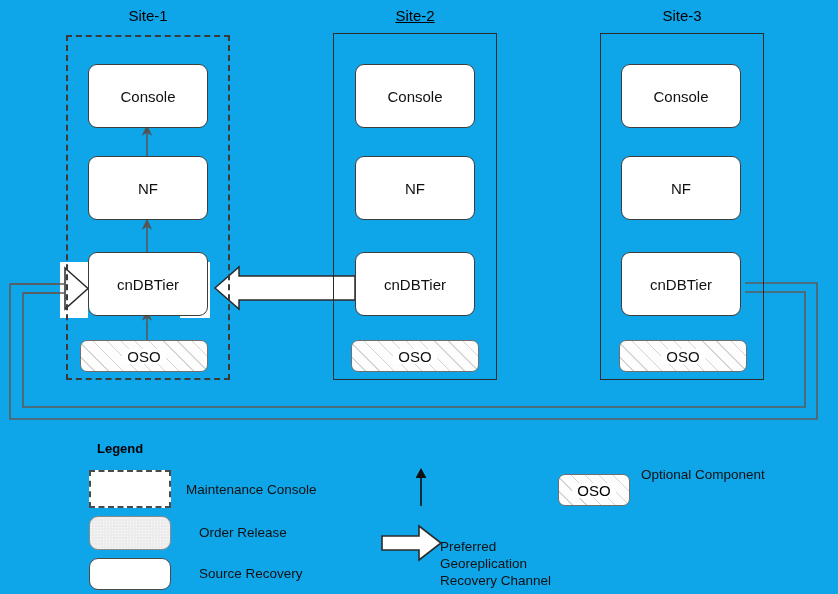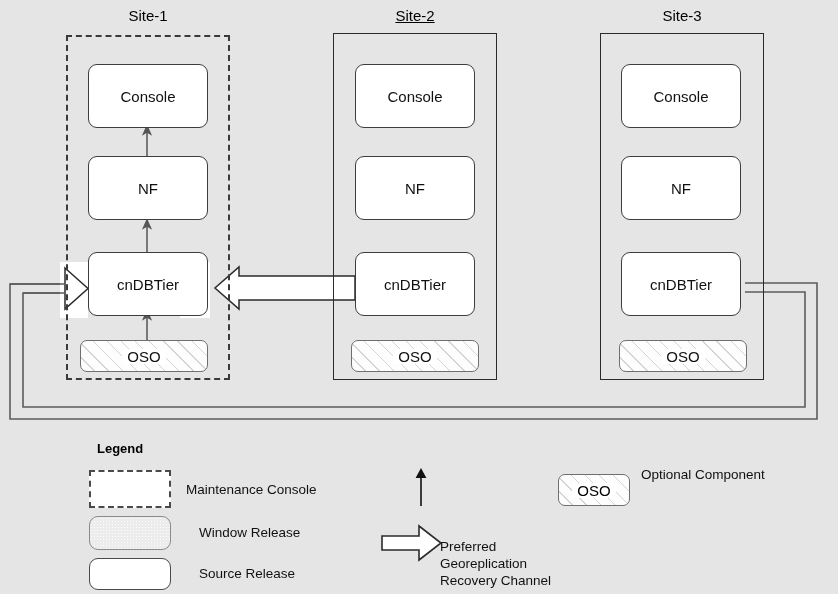--- a/index.html
+++ b/index.html
@@ -6,21 +6,21 @@
   body{
     font-family:"Liberation Sans","DejaVu Sans",sans-serif;
     color:#000;
     -webkit-font-smoothing:antialiased;
   }
   #canvas{
     position:relative;
     width:838px;
     height:594px;
     overflow:hidden;
-    background:#e5e5e5;
+    background:#0ea5e9;
   }
   .abs{position:absolute;}
 
   
   .site-title{
     font-size:15px;
     color:#000;
     text-align:center;
     line-height:20px;
     white-space:nowrap;
@@ -211,24 +211,24 @@
   <div class="abs node oso" style="left:619px;top:340px;width:128px;height:32px;">
     <span class="node-label">OSO</span>
   </div>
 
   <div class="abs legend-title" style="left:97px;top:441px;">Legend</div>
 
   <div class="abs swatch maint" style="left:89px;top:470px;width:82px;height:38px;"></div>
   <div class="abs legend-label" style="left:186px;top:481px;">Maintenance Console</div>
 
   <div class="abs swatch target" style="left:89px;top:516px;width:82px;height:34px;"></div>
-  <div class="abs legend-label" style="left:199px;top:524px;">Window Release</div>
+  <div class="abs legend-label" style="left:199px;top:524px;">Order Release</div>
 
   <div class="abs swatch source" style="left:89px;top:558px;width:82px;height:32px;"></div>
-  <div class="abs legend-label" style="left:199px;top:565px;">Source Release</div>
+  <div class="abs legend-label" style="left:199px;top:565px;">Source Recovery</div>
 
   <svg class="abs" style="left:408px;top:466px;width:30px;height:42px;" viewBox="0 0 30 42">
     <line x1="13" y1="40" x2="13" y2="8" stroke="#111" stroke-width="1.6"></line>
     <path d="M13,2 L18.4,12 L7.6,12 Z" fill="#111"></path>
   </svg>
 
   <svg class="abs" style="left:381px;top:524px;width:62px;height:38px;" viewBox="0 0 62 38">
     <path d="M1,12 L38,12 L38,2 L60,19 L38,36 L38,26 L1,26 Z" fill="#ffffff" stroke="#2b2b2b" stroke-width="1.6" stroke-linejoin="miter"></path>
   </svg>
   <div class="abs legend-label" style="left:440px;top:524px;width:190px;margin-top:14px;">Preferred

